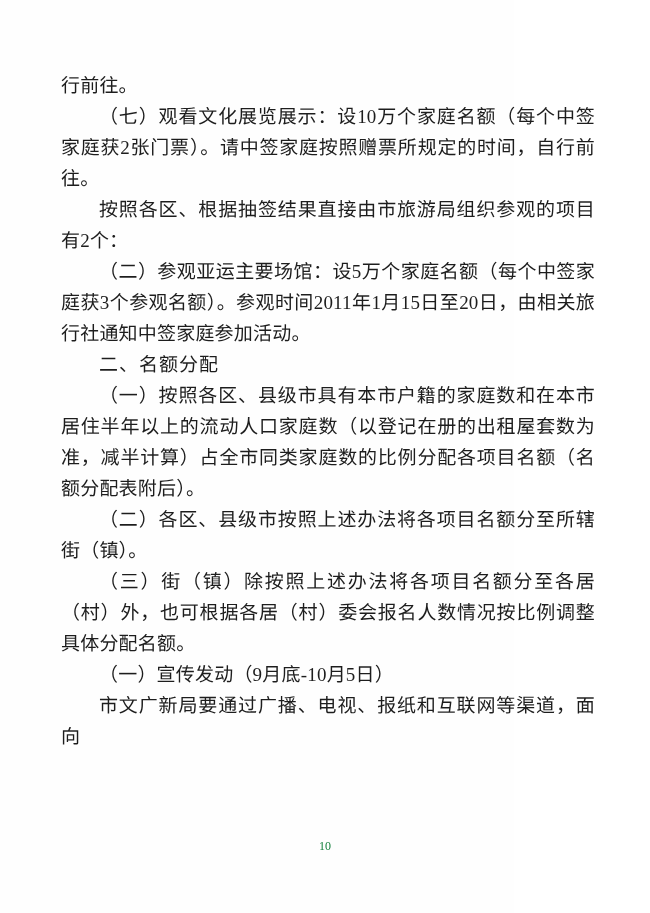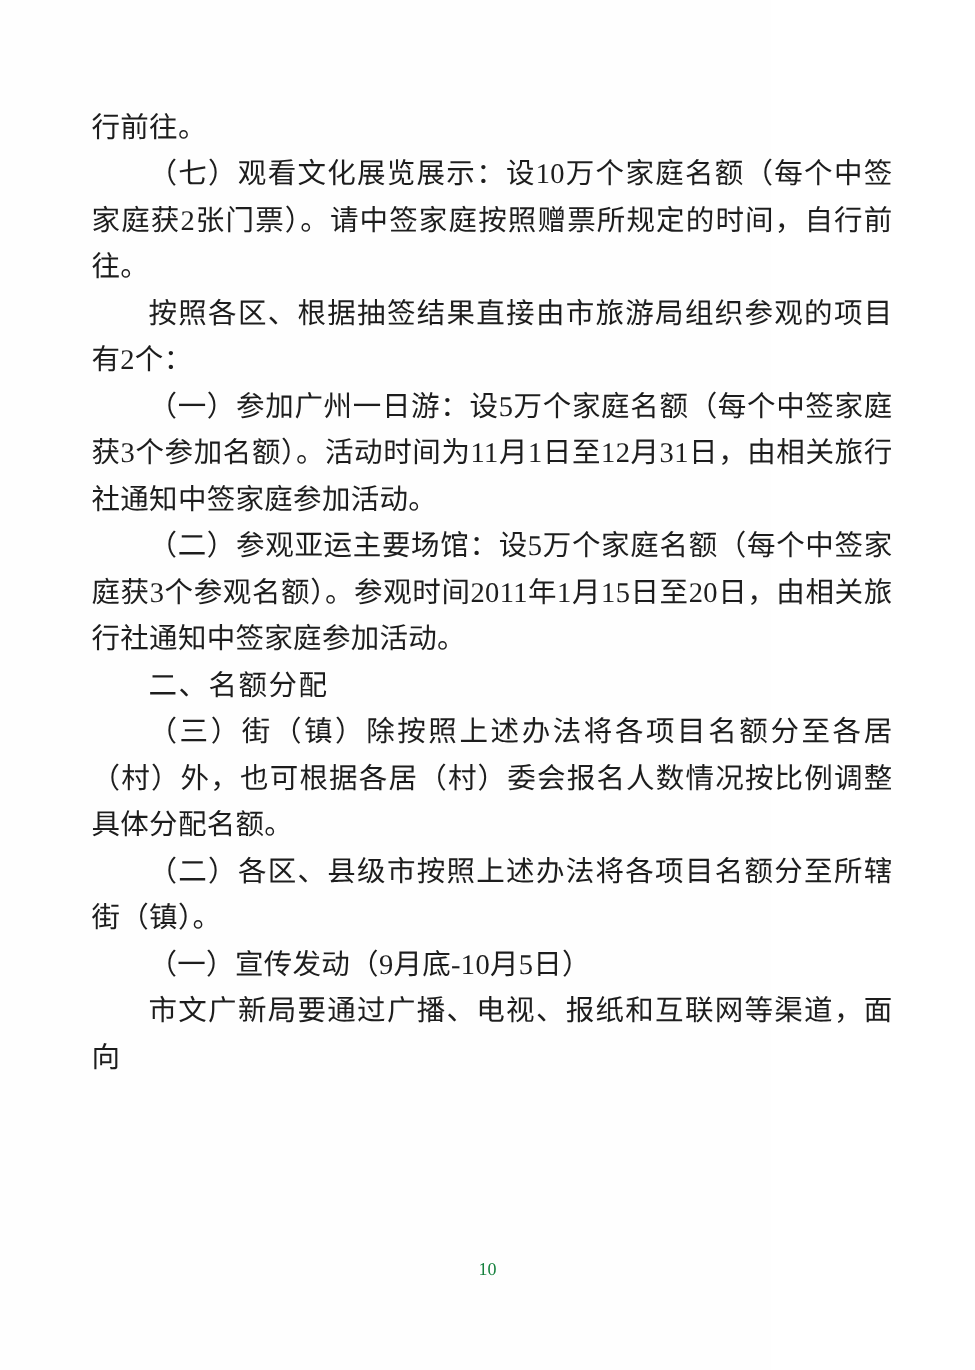--- a/index.html
+++ b/index.html
@@ -60,22 +60,22 @@
   }
 </style>
 </head>
 <body>
 
 <div class="page">
   <div class="doc-body" id="doc-body">
       <p class="para">行前往。</p>
       <p class="para indent">（七）观看文化展览展示：设10万个家庭名额（每个中签家庭获2张门票）。请中签家庭按照赠票所规定的时间，自行前往。</p>
       <p class="para indent">按照各区、根据抽签结果直接由市旅游局组织参观的项目有2个：</p>
-      <p class="para indent">（一）参加广州一日游：设5万个家庭名额（每个中签家庭获3个参加名额）。活动时间为11月1日至12月31日，由相关旅行社通知中签家庭参加活动。</p>
       <p class="para indent">（二）参观亚运主要场馆：设5万个家庭名额（每个中签家庭获3个参观名额）。参观时间2011年1月15日至20日，由相关旅行社通知中签家庭参加活动。</p>
       <p class="para indent bold sans">二、名额分配</p>
+      <p class="para indent">（一）按照各区、县级市具有本市户籍的家庭数和在本市居住半年以上的流动人口家庭数（以登记在册的出租屋套数为准，减半计算）占全市同类家庭数的比例分配各项目名额（名额分配表附后）。</p>
+      <p class="para indent">（二）各区、县级市按照上述办法将各项目名额分至所辖街（镇）。</p>
       <p class="para indent">（三）街（镇）除按照上述办法将各项目名额分至各居（村）外，也可根据各居（村）委会报名人数情况按比例调整具体分配名额。</p>
-      <p class="para indent">（二）各区、县级市按照上述办法将各项目名额分至所辖街（镇）。</p>
       <p class="para indent bold">（一）宣传发动（9月底-10月5日）</p>
       <p class="para indent">市文广新局要通过广播、电视、报纸和互联网等渠道，面向</p>
     </div>
   <div class="page-number">10</div>
 </div>
 
 </body></html>

